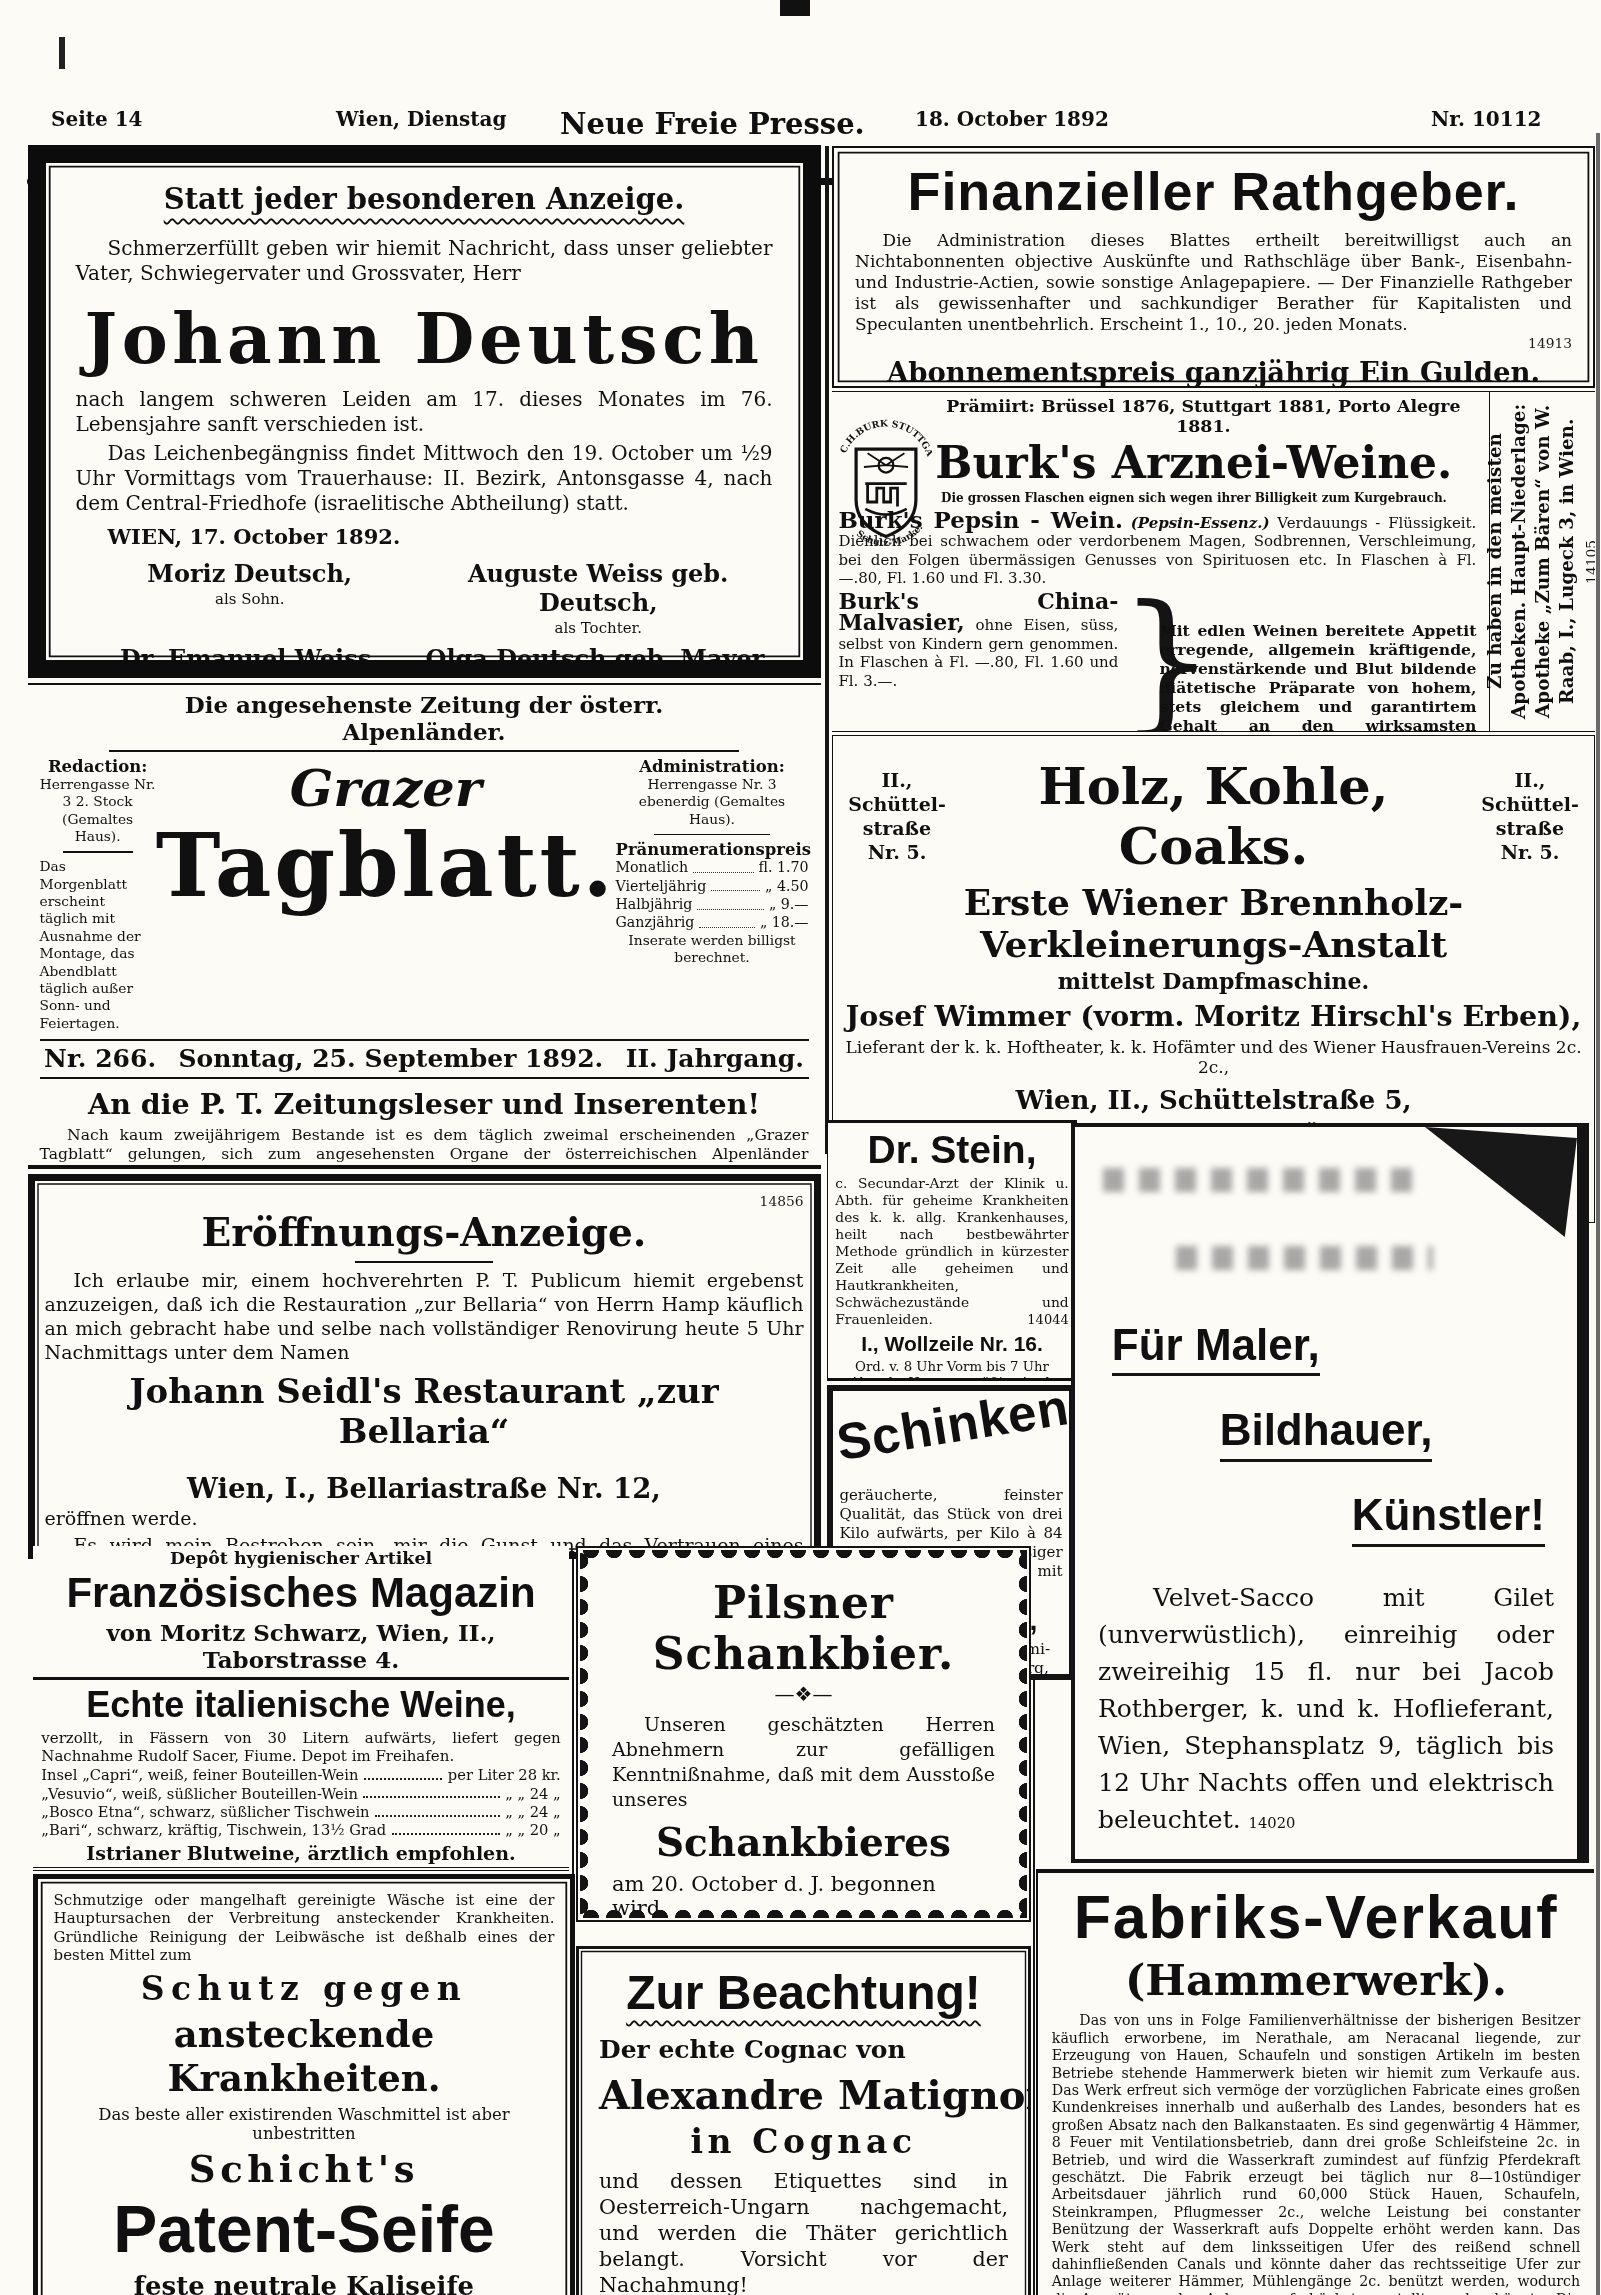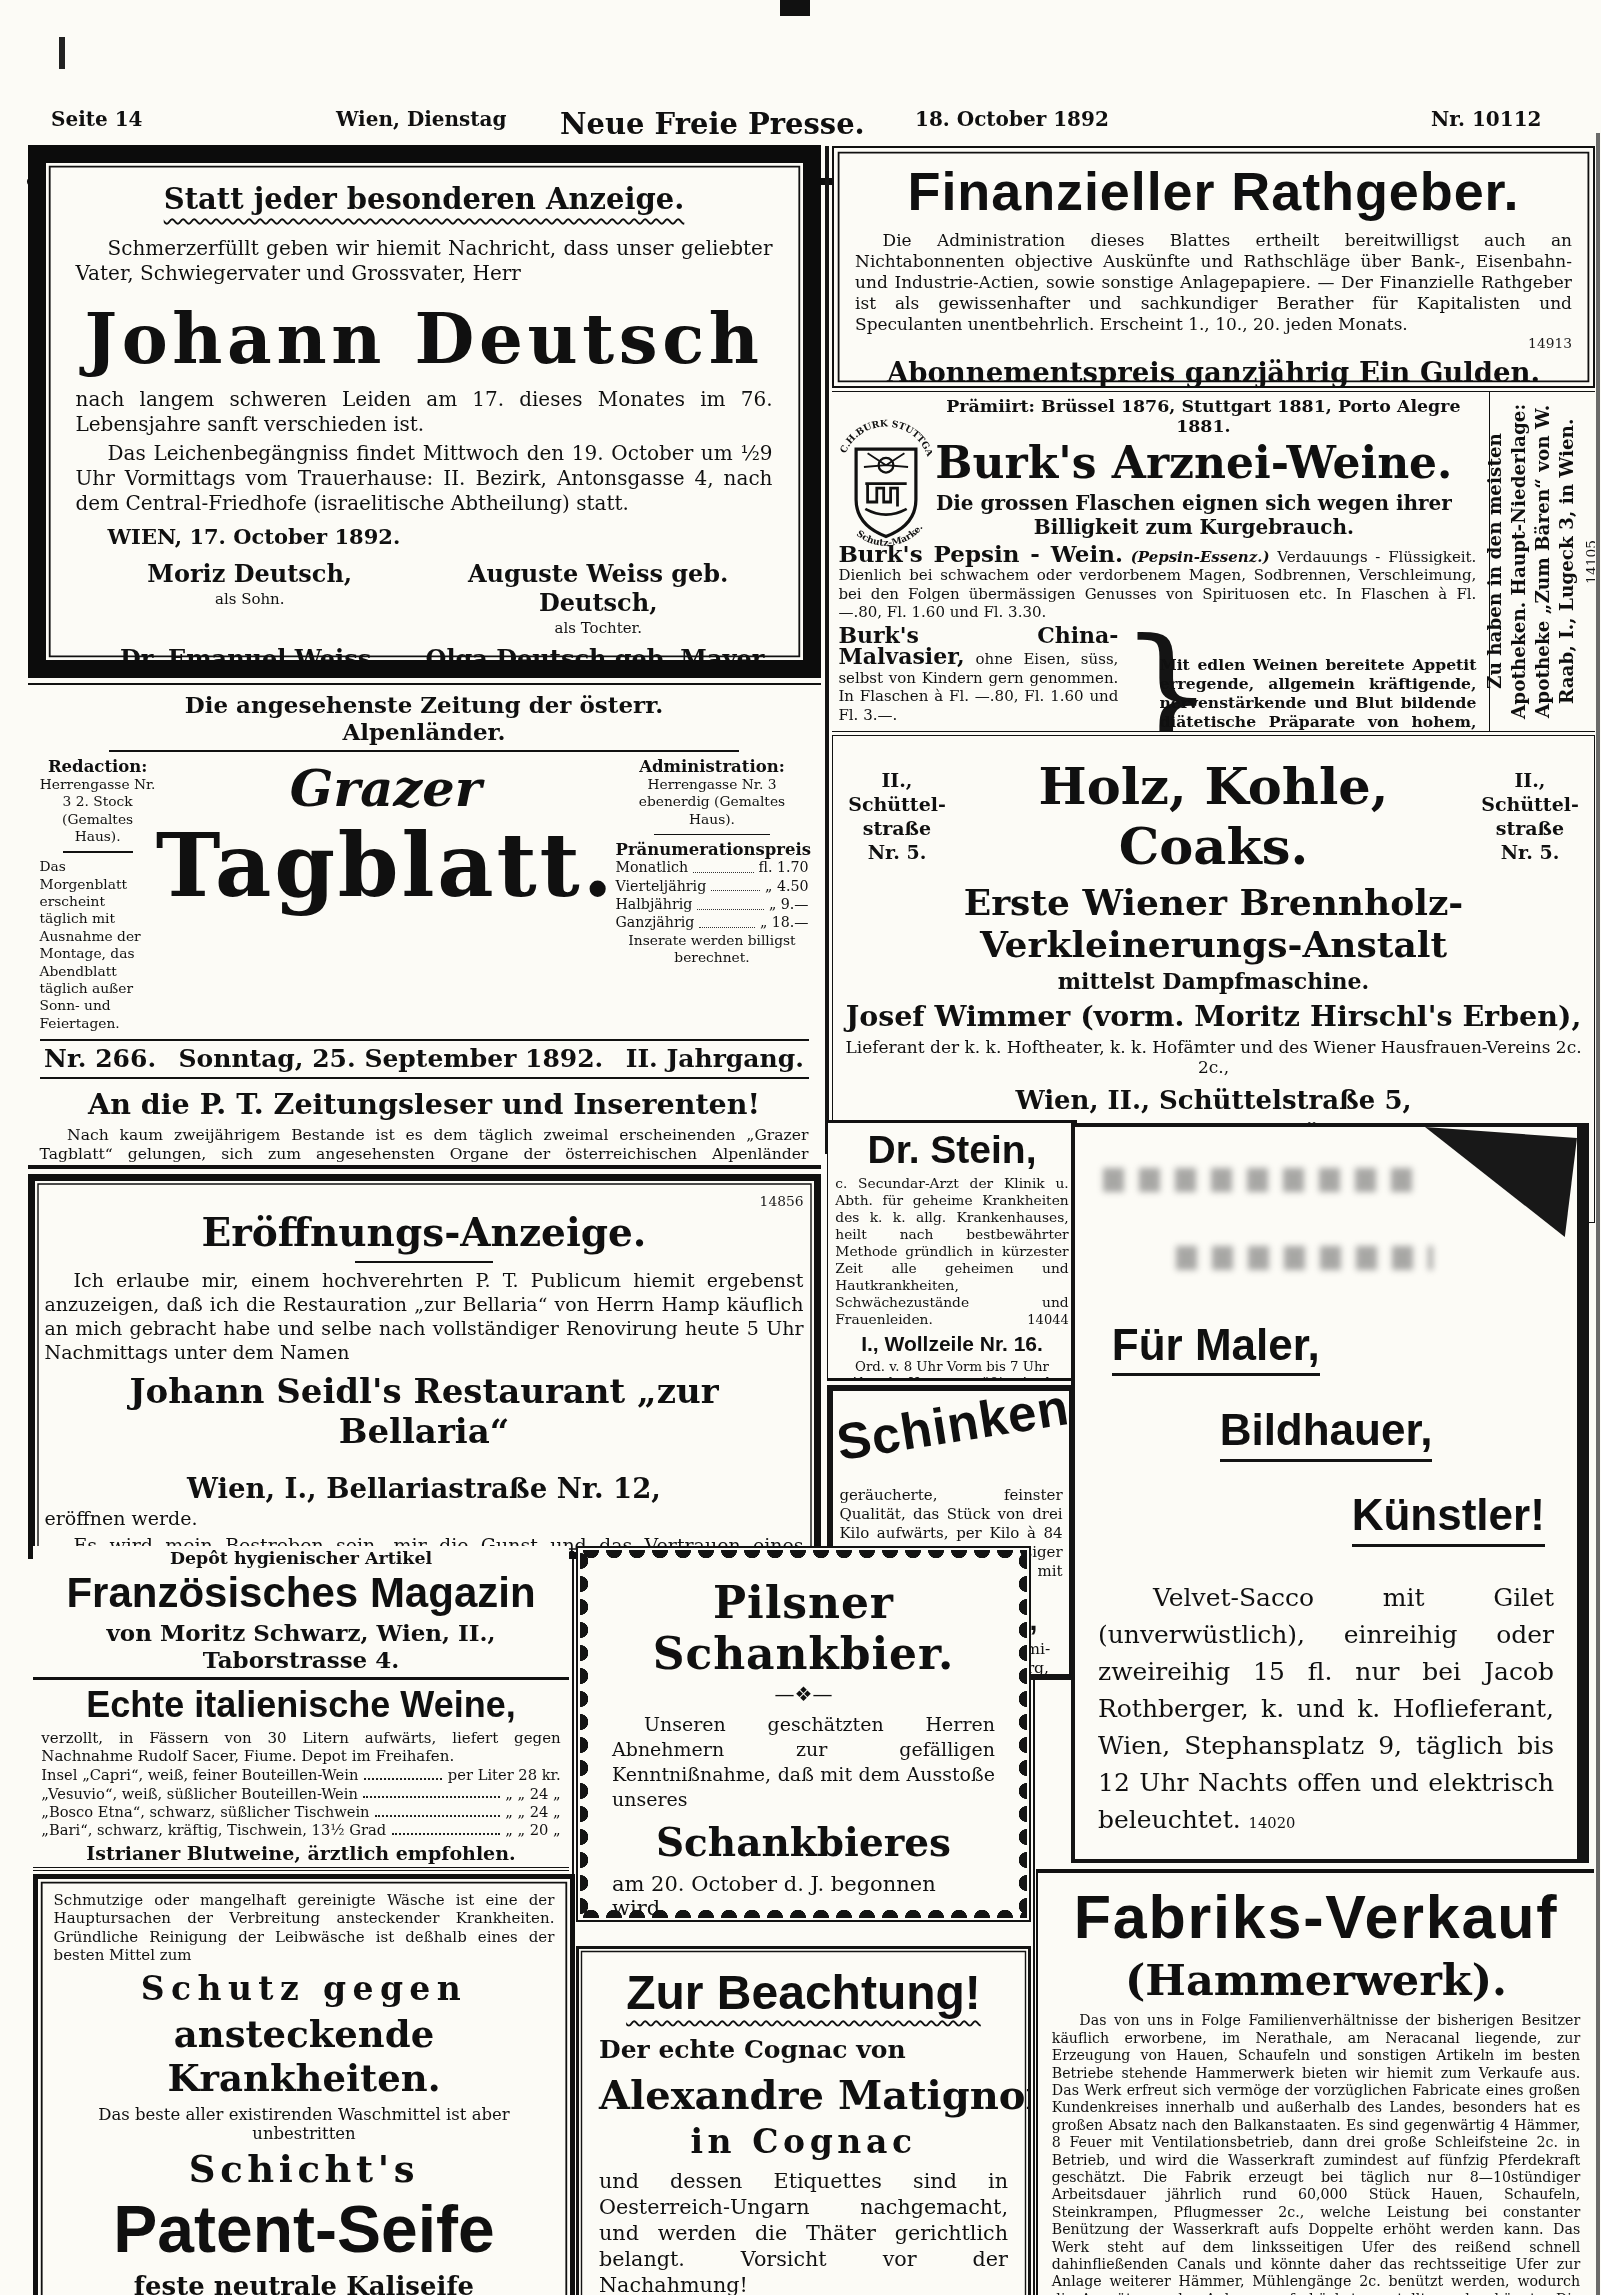--- a/index.html
+++ b/index.html
@@ -34,21 +34,21 @@
         box-shadow:inset 0 0 0 3.7px #fcfbf6, inset 0 0 0 5.5px #101010;padding:12px 21px}
   .rath-title{font-size:54px;font-weight:900;text-align:center;font-family:"Liberation Sans",sans-serif;letter-spacing:0.9px}
   .rath-body{font-size:17px;line-height:21px;text-align:justify;margin-top:8.3px;text-indent:27.5px}
   .rath-price{font-size:27.5px;font-weight:bold;text-align:center;margin-top:4.6px}
   
   .burk{left:832px;top:391px;width:763px;height:341px;border-top:1.8px solid #111;border-bottom:1.8px solid #111;padding:4.6px 6.4px}
   .burk-main{position:absolute;left:6.4px;top:3.7px;width:638px}
   .burk-awards{font-size:17.4px;font-weight:bold;text-align:center;padding-left:92px}
   .burk-title{font-size:44px;font-weight:bold;text-align:center;padding-left:73px;margin-top:1.8px}
   .burk-sub{font-size:15px;line-height:18.4px;text-align:center;padding-left:92px;margin-top:3.7px}
-  .burk-sub2{font-size:20px;font-weight:bold;text-align:center;padding-left:73px;margin-top:2.8px}
+  .burk-sub2{font-size:12px;font-weight:bold;text-align:center;padding-left:73px;margin-top:2.8px}
   .burk-shield{position:absolute;left:8.3px;top:18.4px}
   .bp{margin-top:5.5px;font-size:15px;line-height:18.4px;text-align:justify}
   .bp .pname{font-size:23px;font-weight:bold}
   .bp .pkind{font-style:italic;font-weight:bold}
   .burk-cols{display:flex;margin-top:4.6px}
   .burk-left{width:280px;font-size:15px;line-height:18.4px;text-align:justify}
   .burk-left .pname{font-size:22px;font-weight:bold}
   .burk-brace{width:41px;font-size:152px;line-height:138px;text-align:center;color:#141414}
   .burk-right{flex:1;font-size:15.6px;line-height:19px;font-weight:bold;text-align:justify;padding-top:29px}
   .burk-side{position:absolute;right:3.7px;top:0;height:100%;width:101px;border-left:1.4px solid #111;

